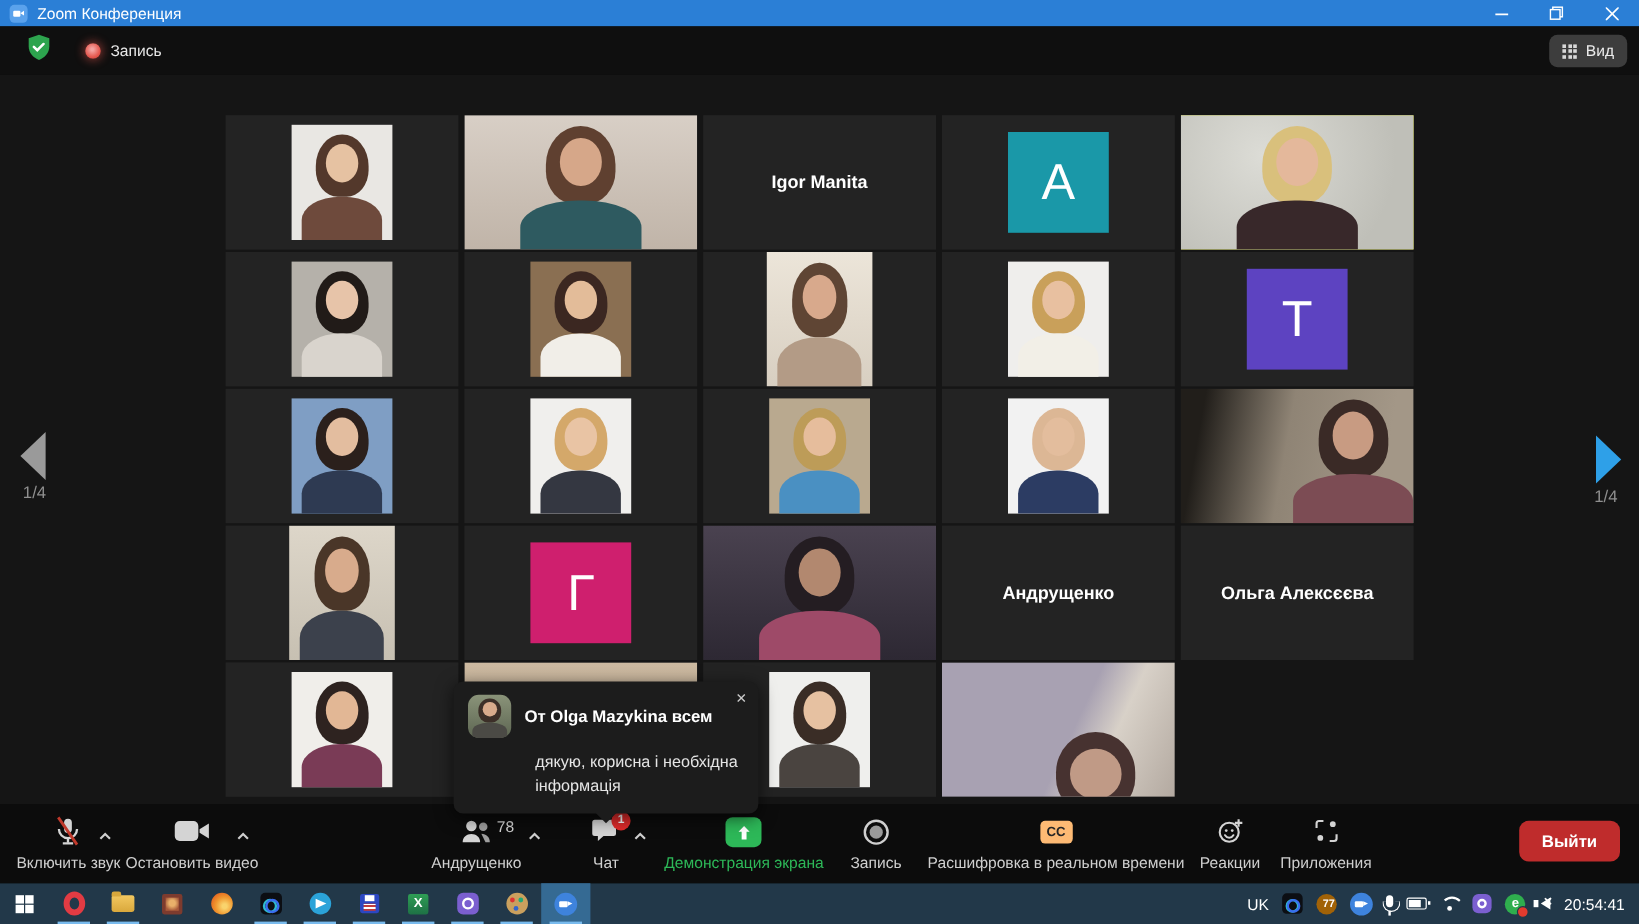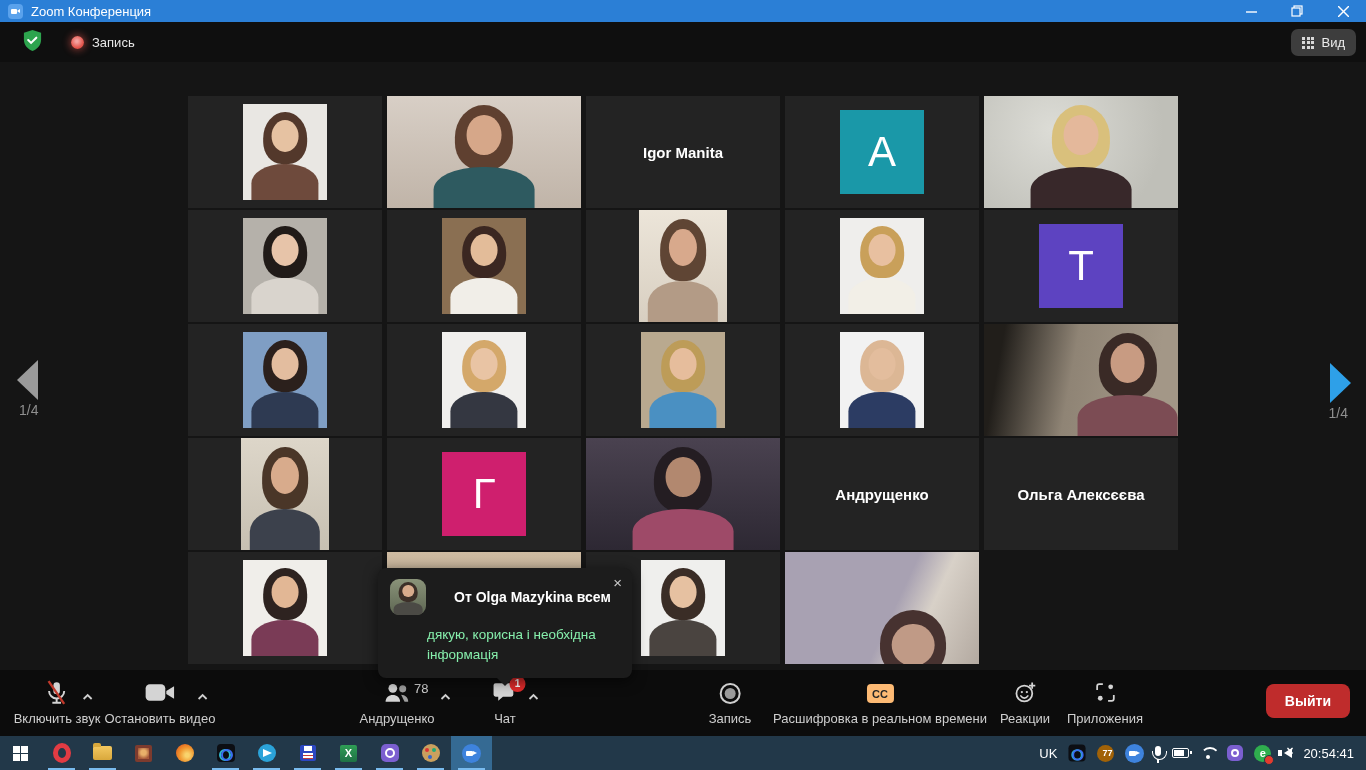--- a/index.html
+++ b/index.html
@@ -81,25 +81,25 @@
   .page-num.left { left:19px; top:340px; }
   .page-num.right { right:18px; top:343px; }
 
   
   .chat-popup { position:absolute; left:378px; top:506px; width:254px; min-height:96px;
                 background:#1c1c1c; border-radius:8px; z-index:6; padding:11px 12px 12px;
                 box-shadow:0 3px 14px rgba(0,0,0,.6); }
   .chat-popup::after { content:''; position:absolute; left:118px; bottom:-8px;
                        border-left:9px solid transparent; border-right:9px solid transparent;
                        border-top:9px solid #1c1c1c; }
-  .cp-head { display:flex; align-items:center; gap:28px; }
+  .cp-head { display:flex; align-items:center; gap:11px; }
   .cp-avatar { width:36px; height:36px; border-radius:9px; overflow:hidden; position:relative;
                background:linear-gradient(#8a9379,#5d6652); flex:none; }
   .cp-title { color:#fff; font-weight:700; font-size:14px; }
-  .cp-msg { color:#86efac; font-size:13.5px; line-height:1.5; margin:10px 0 0 37px;
+  .cp-msg { color:#e5e5e5; font-size:13.5px; line-height:1.5; margin:10px 0 0 56px;
             max-width:180px; }
   .cp-close { position:absolute; top:7px; right:10px; color:#c9c9c9; font-size:15px;
               line-height:1; }
 
   
   .toolbar { position:relative; height:66px; background:#0c0c0c; }
   .ctrl { position:absolute; top:7px; transform:translateX(-50%); display:flex;
           flex-direction:column; align-items:center; color:#cfcfcf; font-size:13px; }
   .ctrl .icon-wrap { height:33px; display:flex; align-items:center; position:relative; }
   .ctrl .lbl { white-space:nowrap; margin-top:1px; }
@@ -523,20 +523,30 @@
       </span>
       <span class="caret" style="left:35px">
         <svg width="12" height="8" fill="none" stroke="#cfcfcf" stroke-width="1.8">
             <path d="M2 6l4-4 4 4"></path>
           </svg>
       </span>
     </div>
     <span class="lbl">Чат</span>
   </div>
 
+  <div class="ctrl share" style="left:620px">
+    <div class="icon-wrap">
+      <span class="share-box">
+        <svg width="13" height="14" viewBox="0 0 14 14">
+            <path d="M7 1l5 5H9.2v7H4.8V6H2z" fill="#fff"></path>
+          </svg>
+      </span>
+    </div>
+    <span class="lbl">Демонстрация экрана</span>
+  </div>
 
   <div class="ctrl" style="left:730px">
     <div class="icon-wrap">
         <span class="rec-ring"></span>
       </div>
     <span class="lbl">Запись</span>
   </div>
 
   <div class="ctrl" style="left:880px">
     <div class="icon-wrap">

